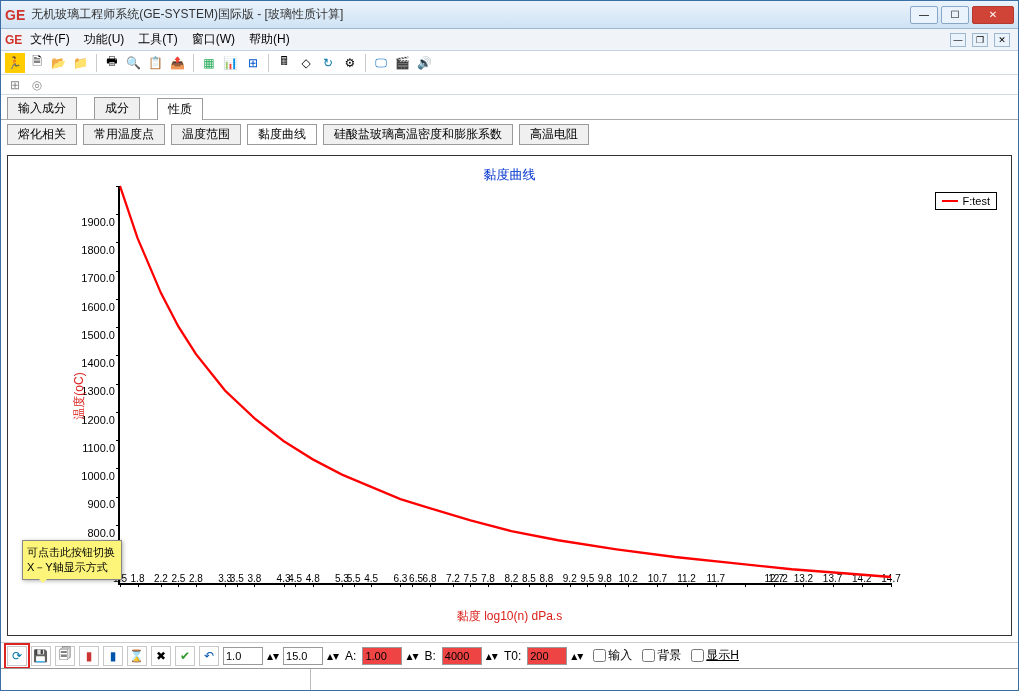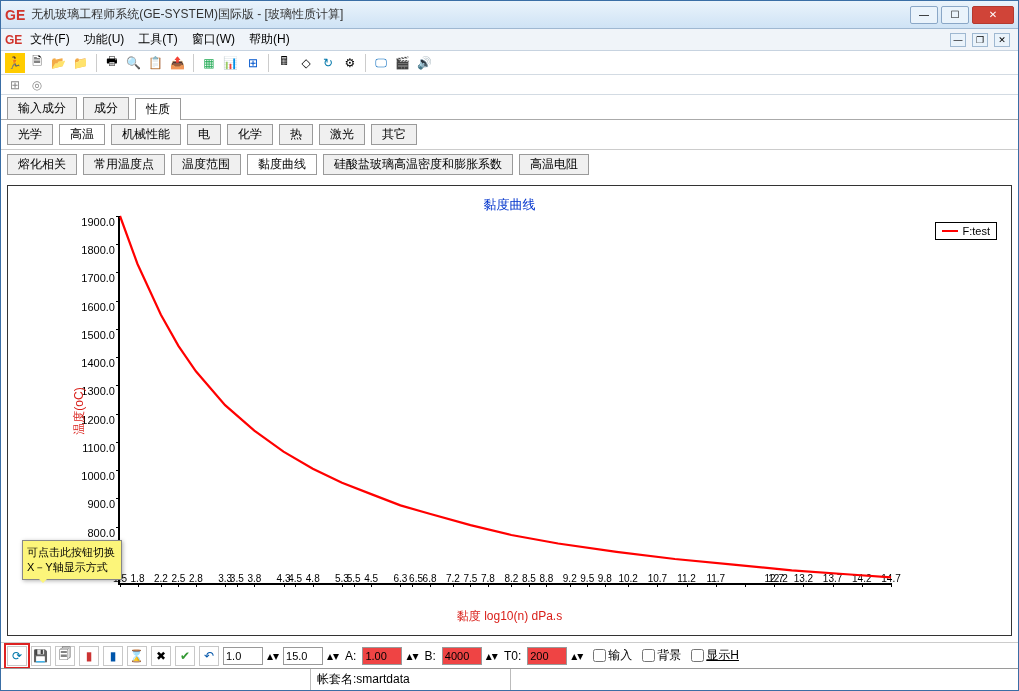--- a/index.html
+++ b/index.html
@@ -74,21 +74,21 @@
     display: flex; align-items: flex-end;
     padding: 2px 6px 0 6px;
     border-bottom: 1px solid #aaa;
     gap: 0;
   }
   .tab {
     padding: 2px 10px;
     border: 1px solid #9a9a9a;
     border-bottom: none;
     background: #f0f0f0;
-    margin-right: 6px;
+    margin-right: 17px;
     font-size: 12px;
     cursor: default;
   }
   .tab.active {
     background: #fff;
     position: relative;
     top: 1px;
   }
   .subtabs {
     display: flex;
@@ -279,30 +279,20 @@
     <span class="tb-btn" style="color:#888">⊞</span>
     <span class="tb-btn" style="color:#888">◎</span>
   </div>
 
   <div class="tabstrip">
     <div class="tab">输入成分</div>
     <div class="tab">成分</div>
     <div class="tab active">性质</div>
   </div>
 
-  <div class="subtabs">
-    <div class="subtab">光学</div>
-    <div class="subtab active">高温</div>
-    <div class="subtab">机械性能</div>
-    <div class="subtab">电</div>
-    <div class="subtab">化学</div>
-    <div class="subtab">热</div>
-    <div class="subtab">激光</div>
-    <div class="subtab">其它</div>
-  </div>
 
   <div class="subtabs" style="border-bottom:none">
     <div class="subtab">熔化相关</div>
     <div class="subtab">常用温度点</div>
     <div class="subtab">温度范围</div>
     <div class="subtab active">黏度曲线</div>
     <div class="subtab">硅酸盐玻璃高温密度和膨胀系数</div>
     <div class="subtab">高温电阻</div>
   </div>
 
@@ -464,17 +454,16 @@
         <span>背景</span>
       </label>
     <label class="chk">
         <input type="checkbox" style="">
         <span style="text-decoration:underline">显示H</span>
       </label>
   </div>
 
   <div class="statusbar">
     <div class="status-cell" style="width:310px"></div>
-    <div class="status-cell" style="width:200px">帐套名:smartdata</div>
   </div>
 </div>
 
 <div class="hint">可点击此按钮切换X－Y轴显示方式</div>
 
 </body></html>

